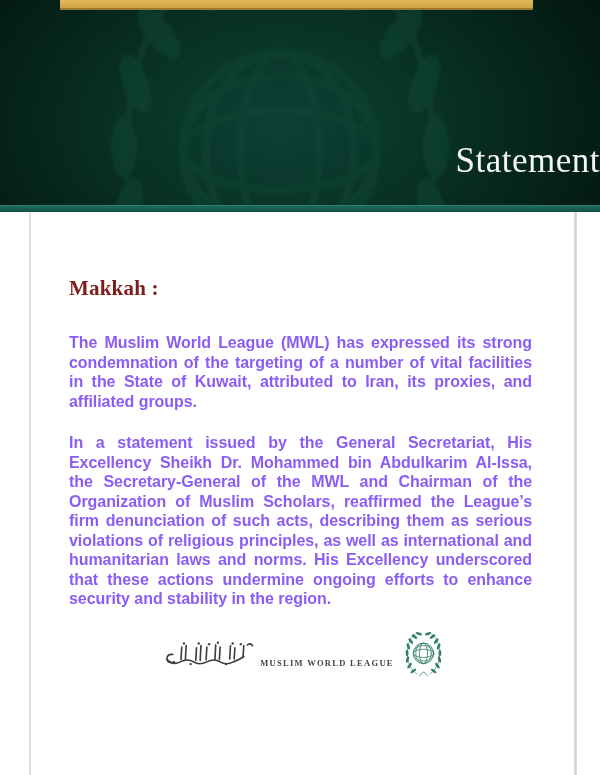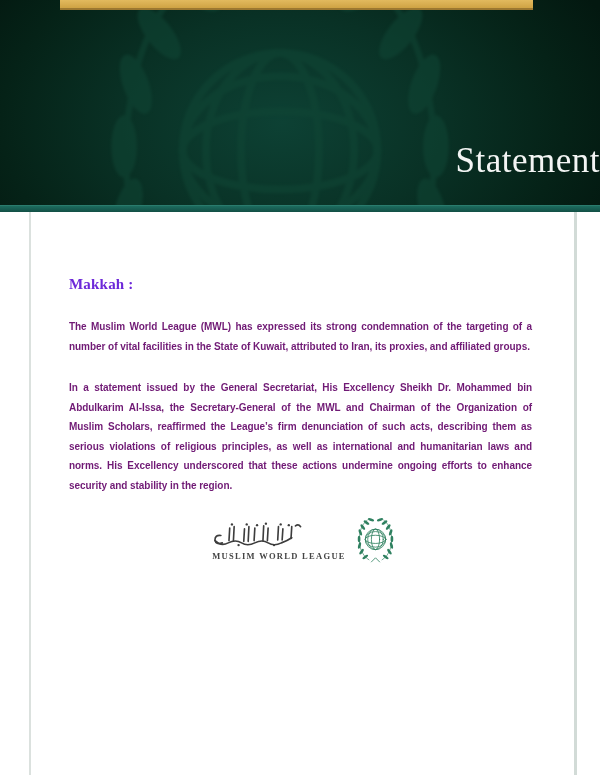--- a/index.html
+++ b/index.html
@@ -37,37 +37,37 @@
   }
 
   
   .content { position:relative; width:600px; height:563px; background:#ffffff; overflow:hidden; }
   .edge { position:absolute; top:0; bottom:0; }
   .edge-left  { left:29px;  width:2px; background:#dbe1de; }
   .edge-right { left:574px; width:3px; background:#d2dbd7; }
 
   .text-col { position:relative; margin:0 0 0 69px; width:463px; padding-top:64px; }
   .text-col h2 {
-    margin:0 0 24px 0; color:#6d28d9;
+    margin:0 0 32px 0; color:#7f1d1d;
     font-family:"Liberation Serif","DejaVu Serif",serif;
-    font-weight:700; font-size:15px; letter-spacing:.2px;
+    font-weight:700; font-size:21px; letter-spacing:.2px;
   }
   .text-col p {
-    margin:12px 0 22px 0; color:#701a75;
-    font-size:10px; line-height:19.5px; font-weight:600;
+    margin:12px 0 22px 0; color:#8b5cf6;
+    font-size:16px; line-height:19.5px; font-weight:600;
     text-align:justify; letter-spacing:-.05px;
   }
 
   
   .logo {
     position:relative; margin-top:12px; width:100%;
     display:flex; justify-content:center; align-items:center; gap:9px;
     transform:translateX(4px);
   }
-  .logo-text { display:flex; flex-direction:column; align-items:flex-start; }
+  .logo-text { display:flex; flex-direction:row; align-items:flex-end; }
   .calligraphy { width:96px; height:27px; color:#3d3d3d; }
   .latin {
     margin-top:2px; color:#454545;
     font-family:"Liberation Serif","DejaVu Serif",serif;
     font-weight:700; font-size:8.5px; letter-spacing:1.3px; white-space:nowrap;
   }
   .emblem { width:41px; height:48px; color:#2f8160; }
 
   .defs-svg { position:absolute; width:0; height:0; overflow:hidden; }
 </style>

